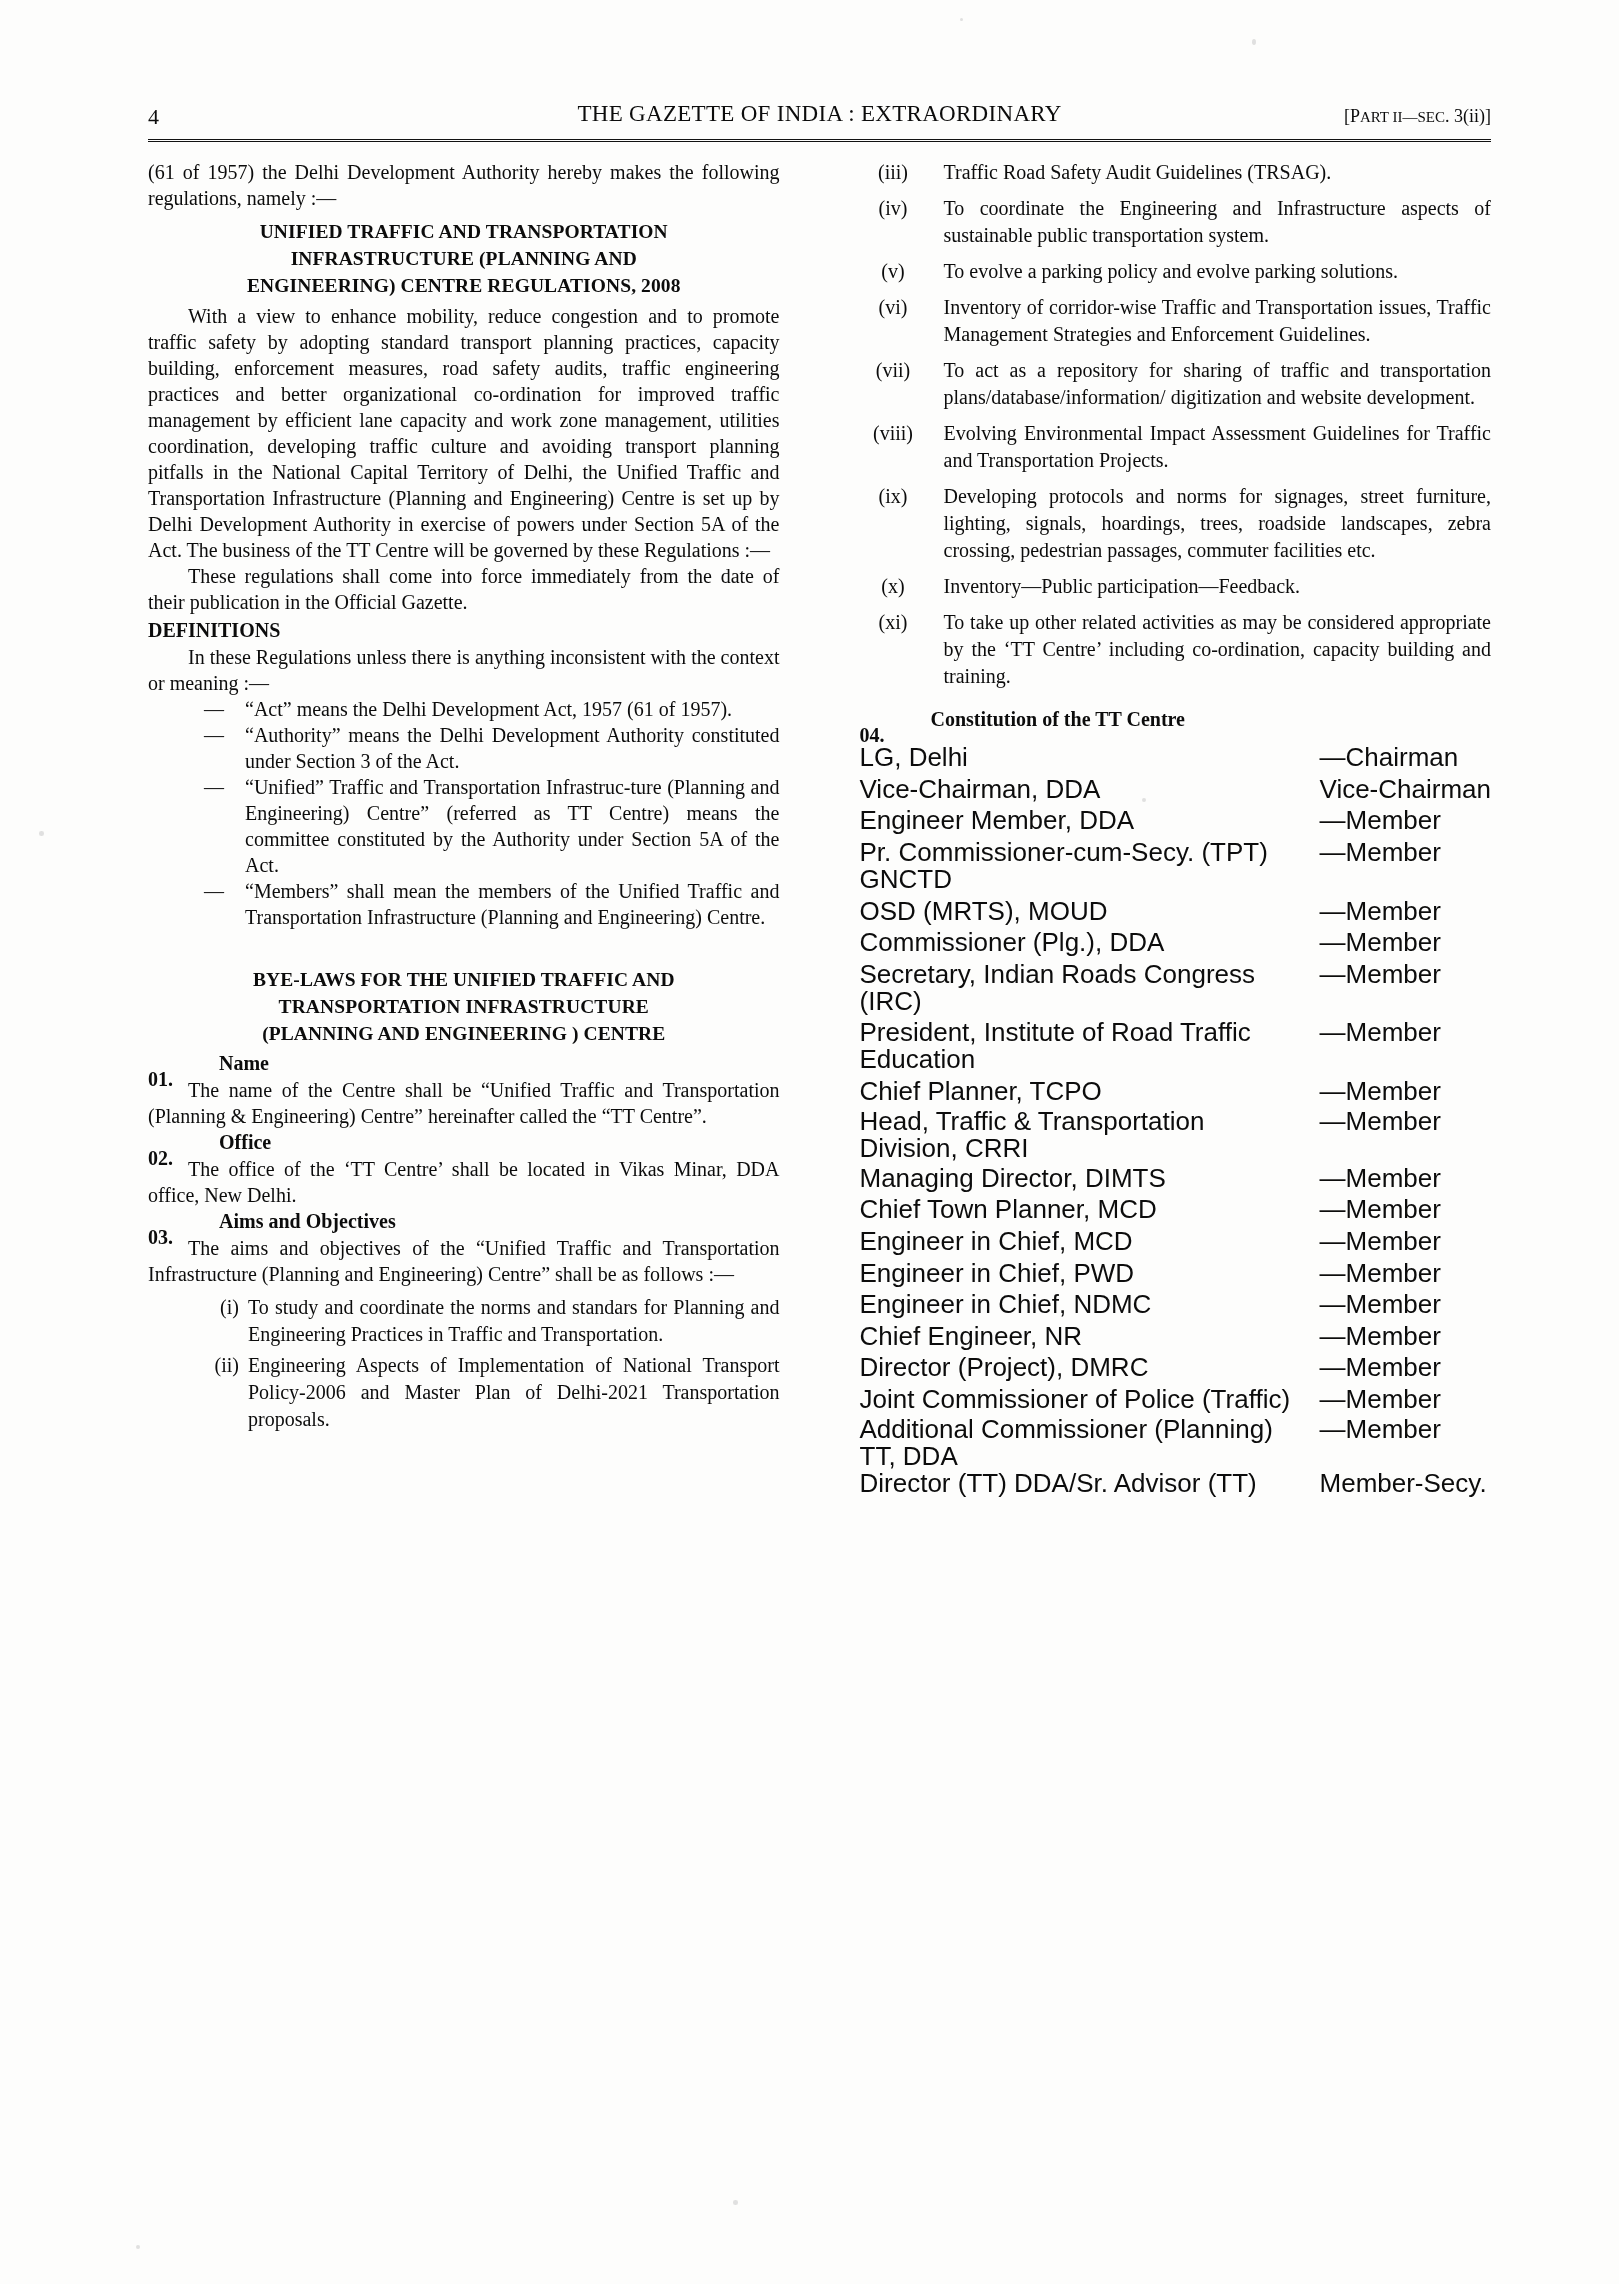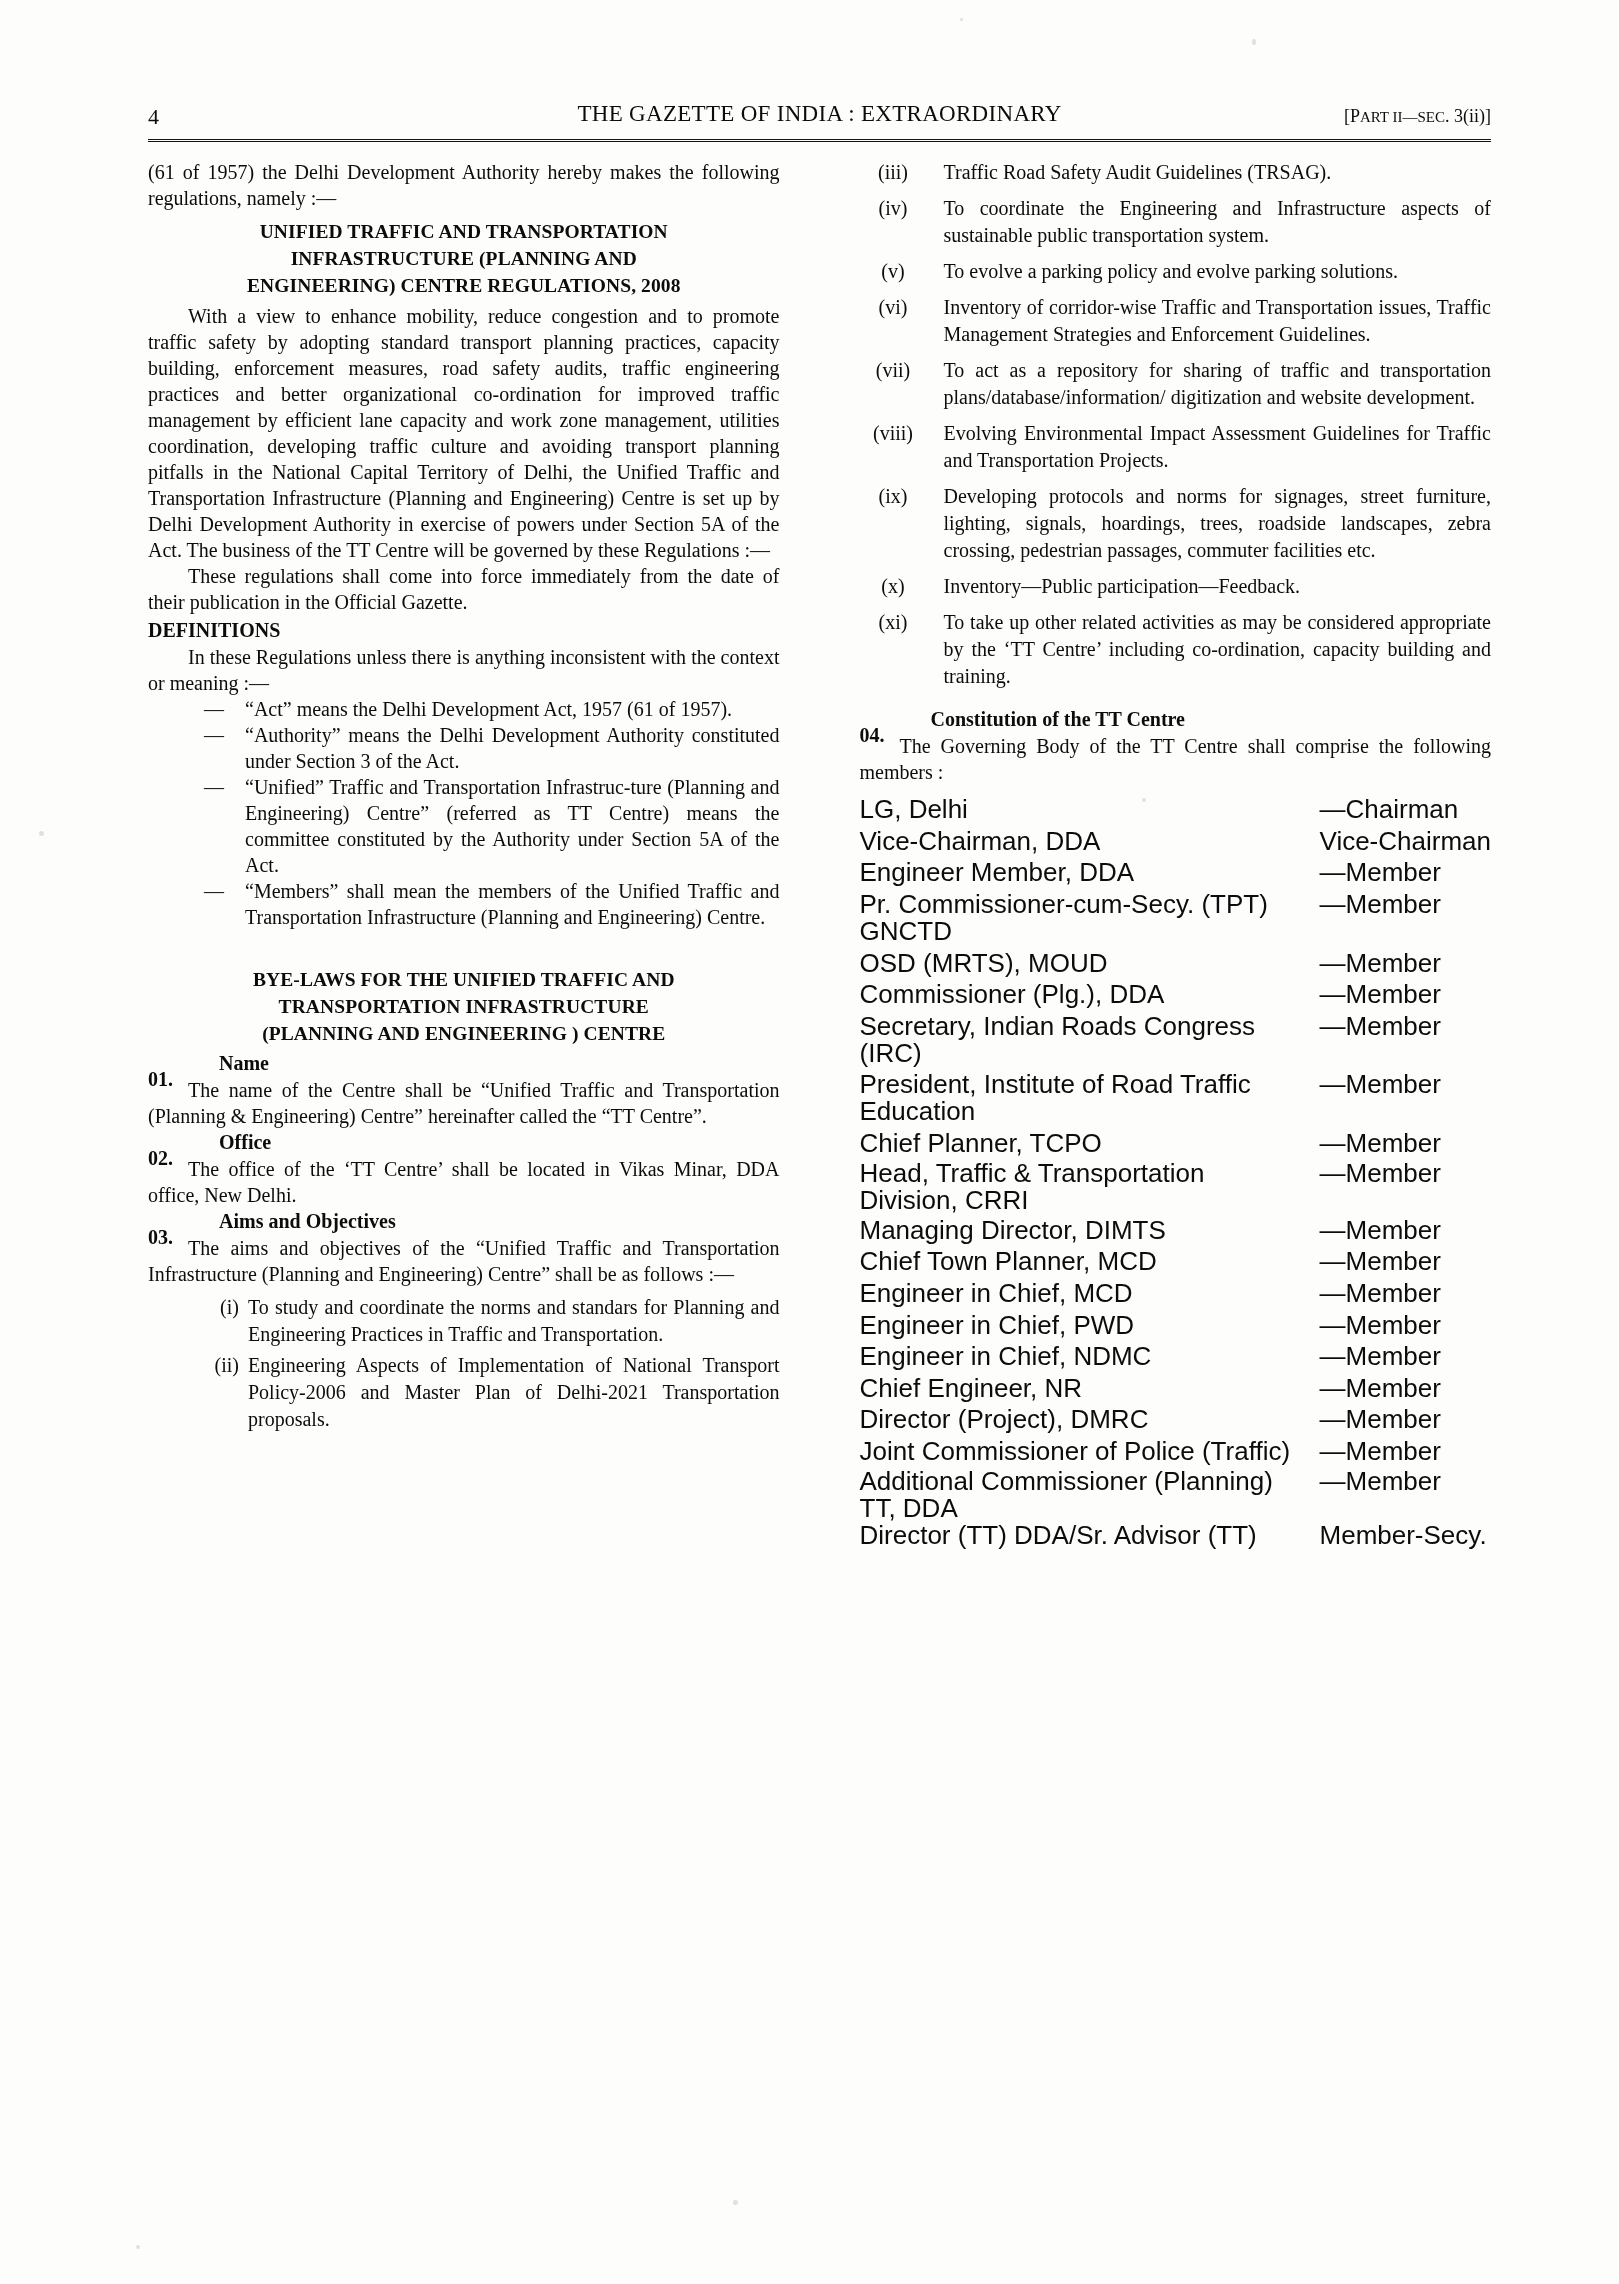--- a/index.html
+++ b/index.html
@@ -325,21 +325,20 @@
           <span class="mark">(xi)</span>
           <span>To take up other related activities as may be considered  appropriate  by  the ‘TT Centre’ including co-ordination, capacity building and training.</span>
         </div>
 
         <div class="gap-s"></div>
 
         <div class="sec" style="padding-left:71px;">
           <span class="no">04.</span>
           <span>Constitution of the TT Centre</span>
         </div>
-        <p class="indent">The Governing Body of the TT Centre shall comprise the following members :</p>
 
         <table class="members">
           <tbody>
             <tr>
               <td class="name">LG, Delhi</td>
               <td class="role">—Chairman</td>
             </tr>
             <tr>
               <td class="name">Vice-Chairman, DDA</td>
               <td class="role">Vice-Chairman</td>

